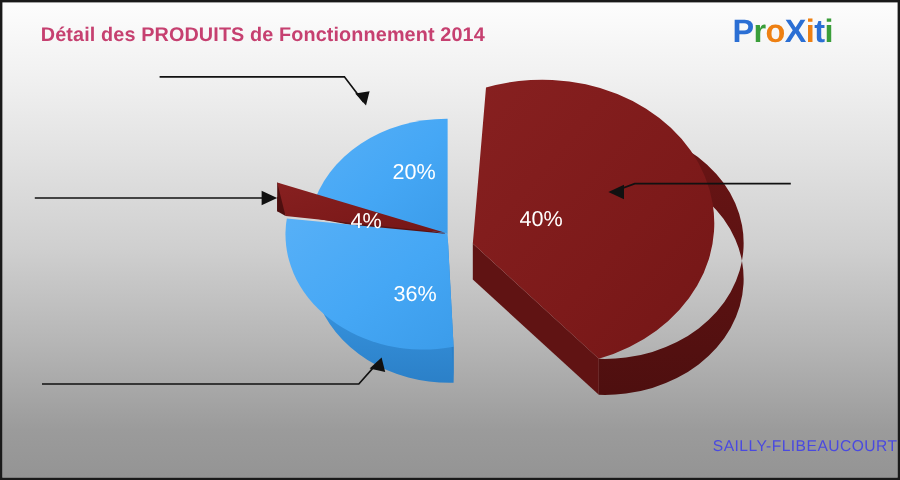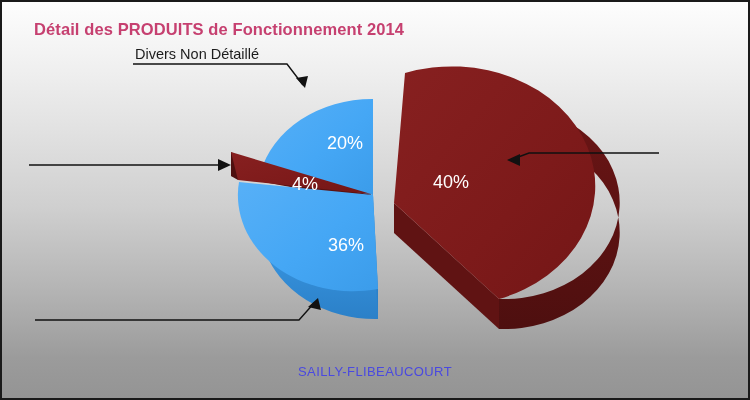--- a/index.html
+++ b/index.html
@@ -21,36 +21,39 @@
     position:absolute;right:54px;top:11px;
     font-size:27px;font-weight:bold;letter-spacing:-.5px;
     white-space:nowrap;line-height:1;
   }
   #logo span{display:inline-block;}
   .lg-blue{color:#2b6fd4;}
   .lg-green{color:#3a9e3a;}
   .lg-orange{color:#ee8012;}
   .lg-x{color:#2b6fd4;font-weight:bold;}
   #footer{
-    position:absolute;left:0;right:0;top:362px;text-align:center;
+    position:absolute;left:0;right:0;top:362px;text-align:right;
     font-size:13px;color:#4a49e0;letter-spacing:.4px;
   }
   svg#pie{position:absolute;left:0;top:0;}
   .callout-text{
     position:absolute;font-size:14.5px;color:#1c1c1c;white-space:nowrap;
   }
   .pct{font-size:18px;fill:#ffffff;font-family:"Liberation Sans",sans-serif;}
 </style>
 </head>
 <body>
 
 <div id="chart-root">
 
   <div id="title">Détail des PRODUITS de Fonctionnement 2014</div>
 
+  <div id="logo">
+    <span class="lg-blue">P</span><span class="lg-green">r</span><span class="lg-orange">o</span><span class="lg-x">X</span><span class="lg-orange">i</span><span class="lg-blue">t</span><span class="lg-green">i</span>
+  </div>
 
   <svg id="pie" width="746" height="396" viewBox="0 0 746 396">
     <defs>
       <linearGradient id="gradBlueTop" x1="0" y1="0" x2="1" y2="1">
         <stop offset="0%" stop-color="#57b0f7"></stop>
         <stop offset="55%" stop-color="#45a7f5"></stop>
         <stop offset="100%" stop-color="#3b9cea"></stop>
       </linearGradient>
       <linearGradient id="gradBlueSide" x1="0" y1="0" x2="0" y2="1">
         <stop offset="0%" stop-color="#3e9de9"></stop>
@@ -122,17 +125,16 @@
       <path d="M 657 151 L 527 151 L 511 157"></path>
     </g>
     <g fill="#111" stroke="none">
       <polygon points="303,86 294,76 306,74"></polygon>
       <polygon points="229,163 216,157 216,169"></polygon>
       <polygon points="316,296 306,305 319,308"></polygon>
       <polygon points="505,158 518,152 518,164"></polygon>
     </g>
   </svg>
 
-  <div class="callout-text" style="left:133px;top:44px;">Divers Non Détaillé</div>
 
   <div id="footer">SAILLY-FLIBEAUCOURT</div>
 
 </div>
 
 </body></html>

